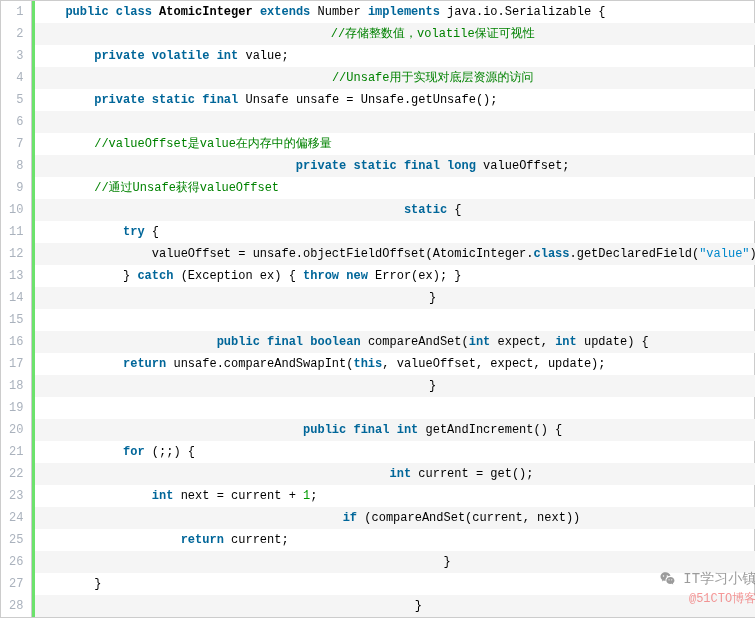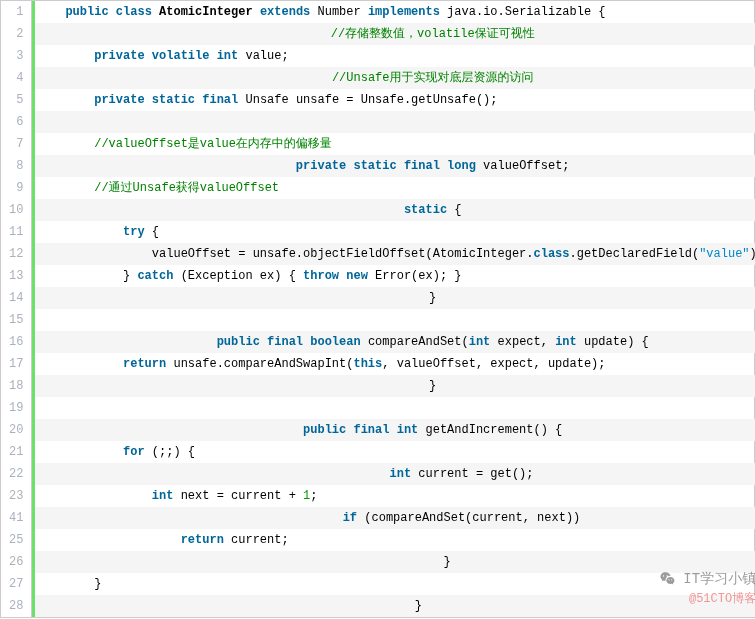--- a/index.html
+++ b/index.html
@@ -96,21 +96,21 @@
       <div class="ln">14</div>
       <div class="ln">15</div>
       <div class="ln">16</div>
       <div class="ln">17</div>
       <div class="ln">18</div>
       <div class="ln">19</div>
       <div class="ln">20</div>
       <div class="ln">21</div>
       <div class="ln">22</div>
       <div class="ln">23</div>
-      <div class="ln">41</div>
+      <div class="ln">24</div>
       <div class="ln">25</div>
       <div class="ln">26</div>
       <div class="ln">27</div>
       <div class="ln">28</div>
     </div>
   <div class="code" id="code">
     <div class="line"><span class="kw">public</span><span class="plain"> </span><span class="kw">class</span><span class="plain"> </span><span class="id">AtomicInteger</span><span class="plain"> </span><span class="kw">extends</span><span class="plain"> Number </span><span class="kw">implements</span><span class="plain"> java.io.Serializable {</span></div>
       <div class="line alt"><span>&nbsp;&nbsp;&nbsp;&nbsp;</span><span class="cmt">//存储整数值，volatile保证可视性</span></div>
       <div class="line"><span>&nbsp;&nbsp;&nbsp;&nbsp;</span><span class="kw">private</span><span class="plain"> </span><span class="kw">volatile</span><span class="plain"> </span><span class="kw">int</span><span class="plain"> value;</span></div>
       <div class="line alt"><span>&nbsp;&nbsp;&nbsp;&nbsp;</span><span class="cmt">//Unsafe用于实现对底层资源的访问</span></div>

